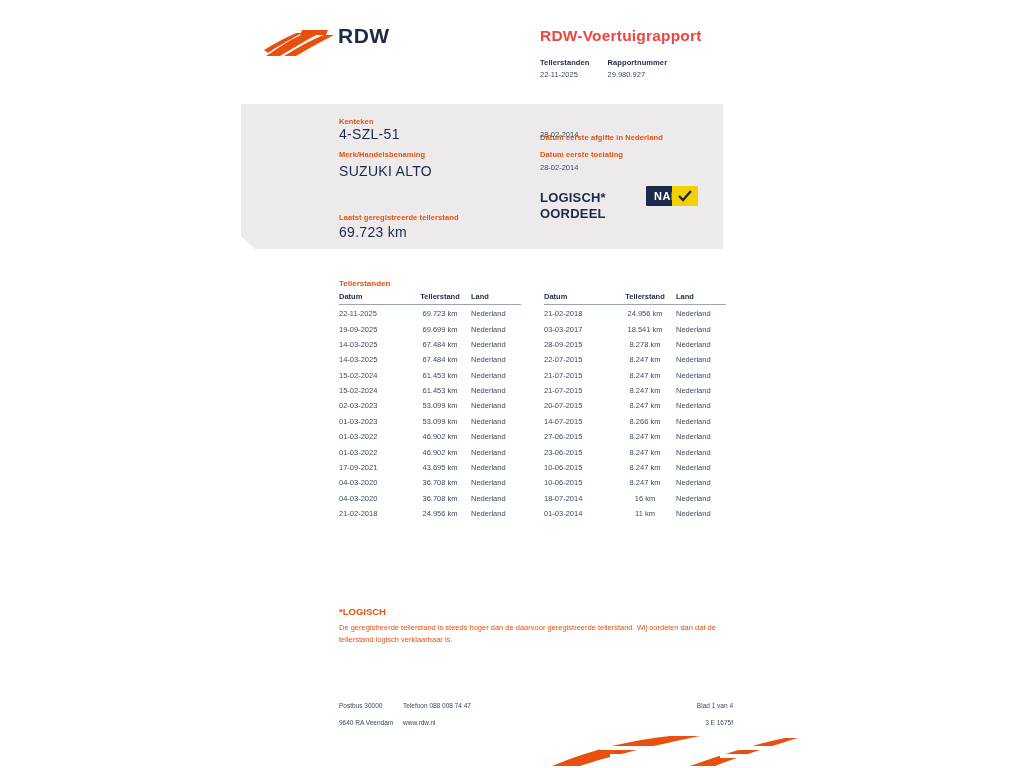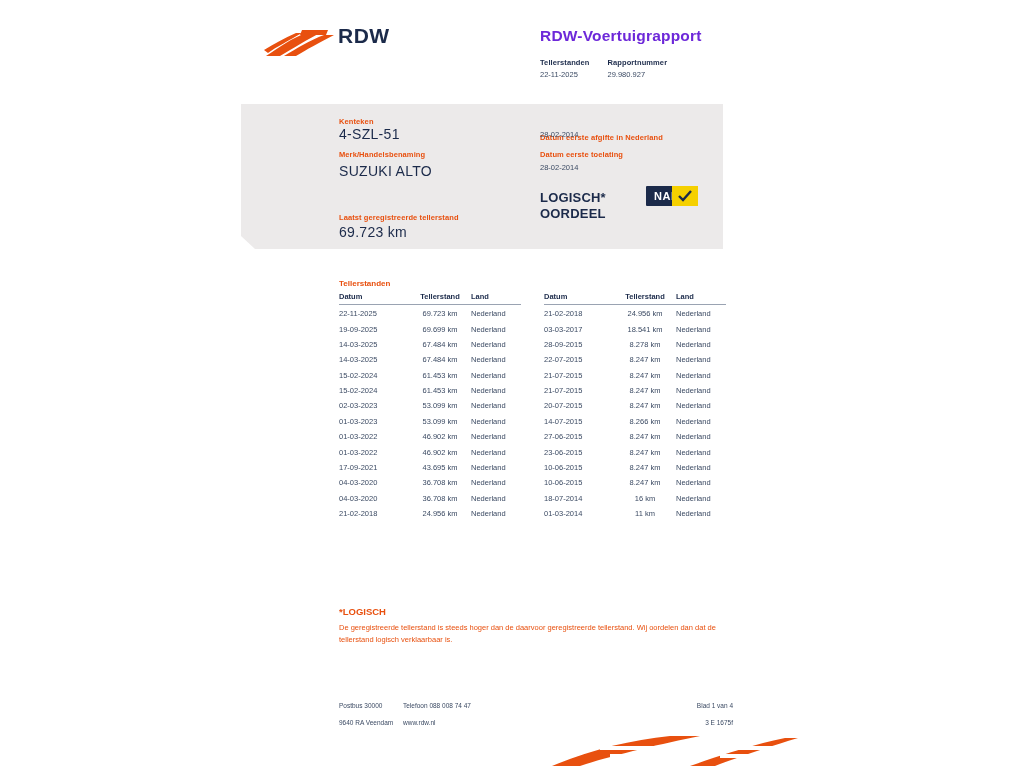--- a/index.html
+++ b/index.html
@@ -41,21 +41,21 @@
     letter-spacing: 0.5px;
     color: #1b2a4a;
   }
 
   .report-title {
     position: absolute;
     left: 540px;
     top: 27px;
     font-size: 15.5px;
     font-weight: bold;
-    color: #6d28d9;
+    color: #ef4444;
     letter-spacing: 0.2px;
   }
 
   .meta-block {
     position: absolute;
     left: 540px;
     top: 58px;
     display: flex;
     gap: 18px;
   }

